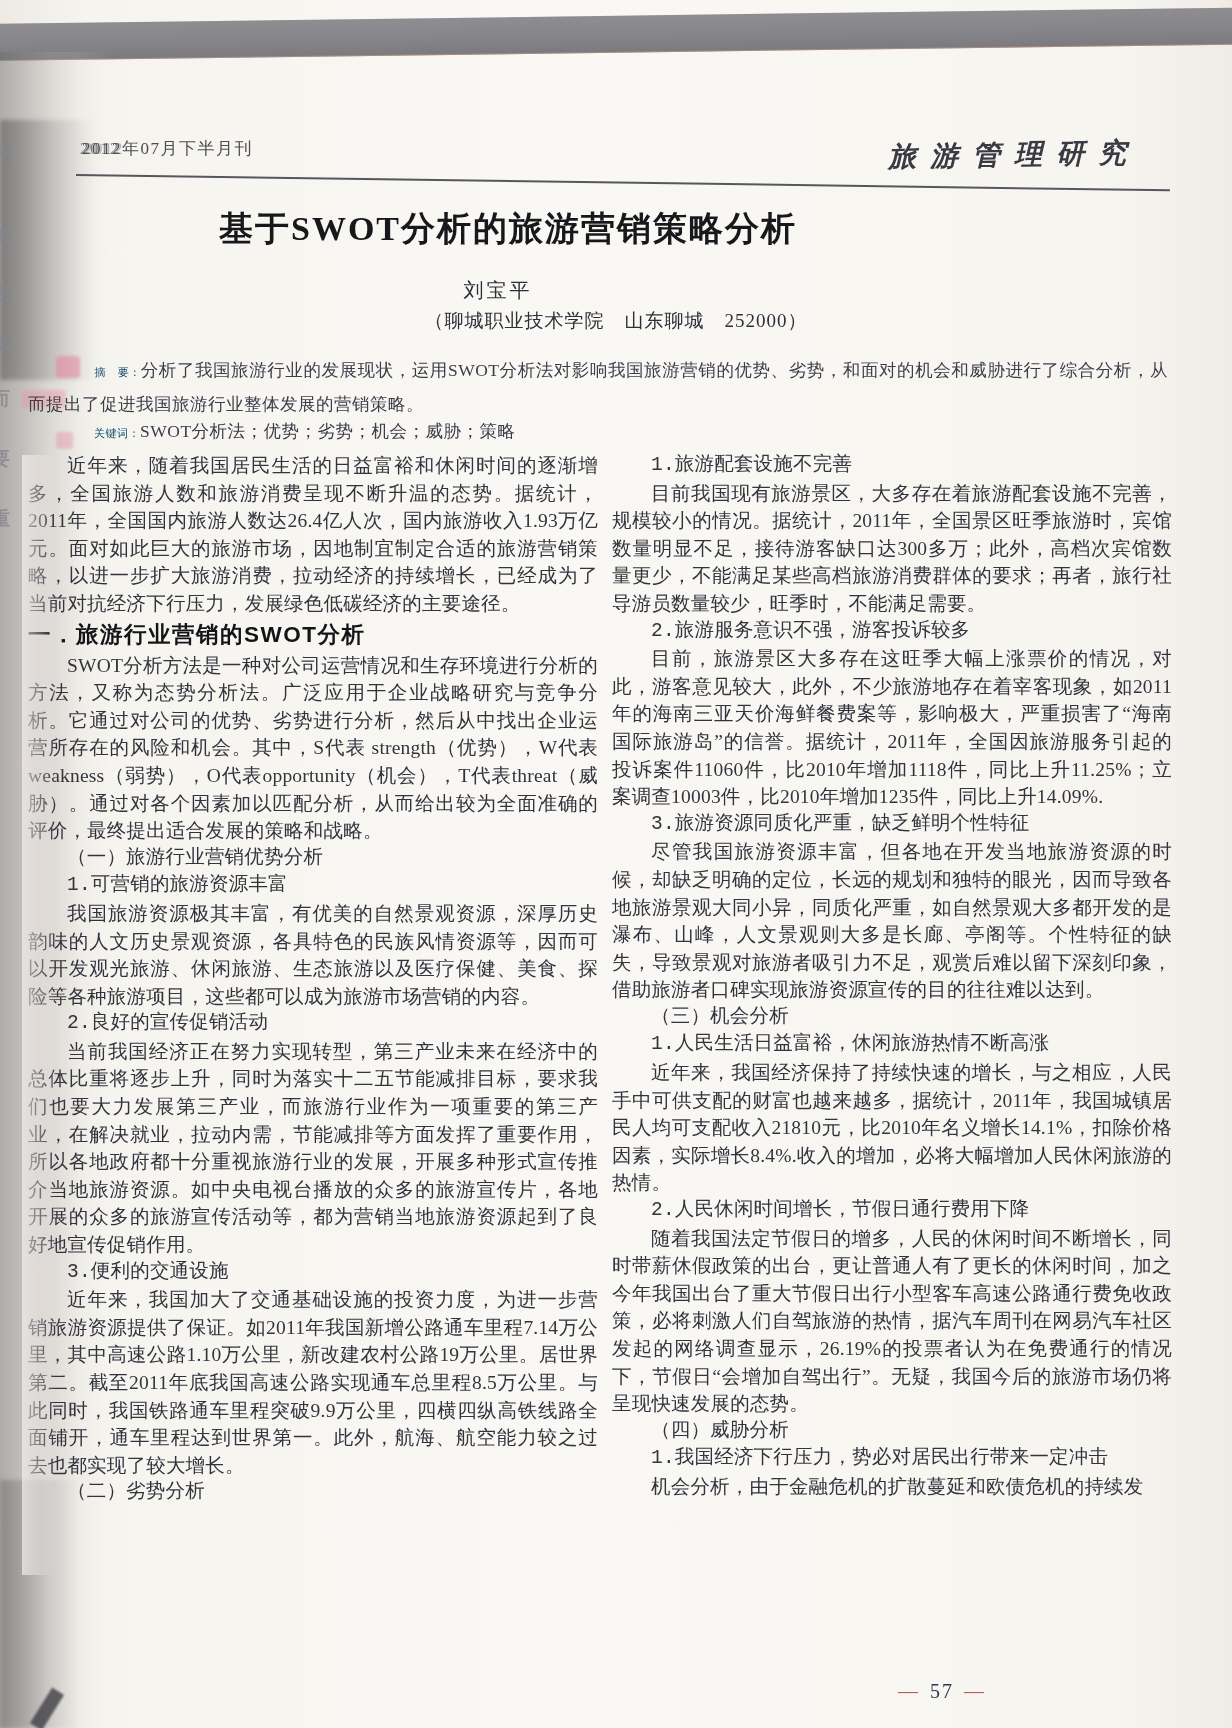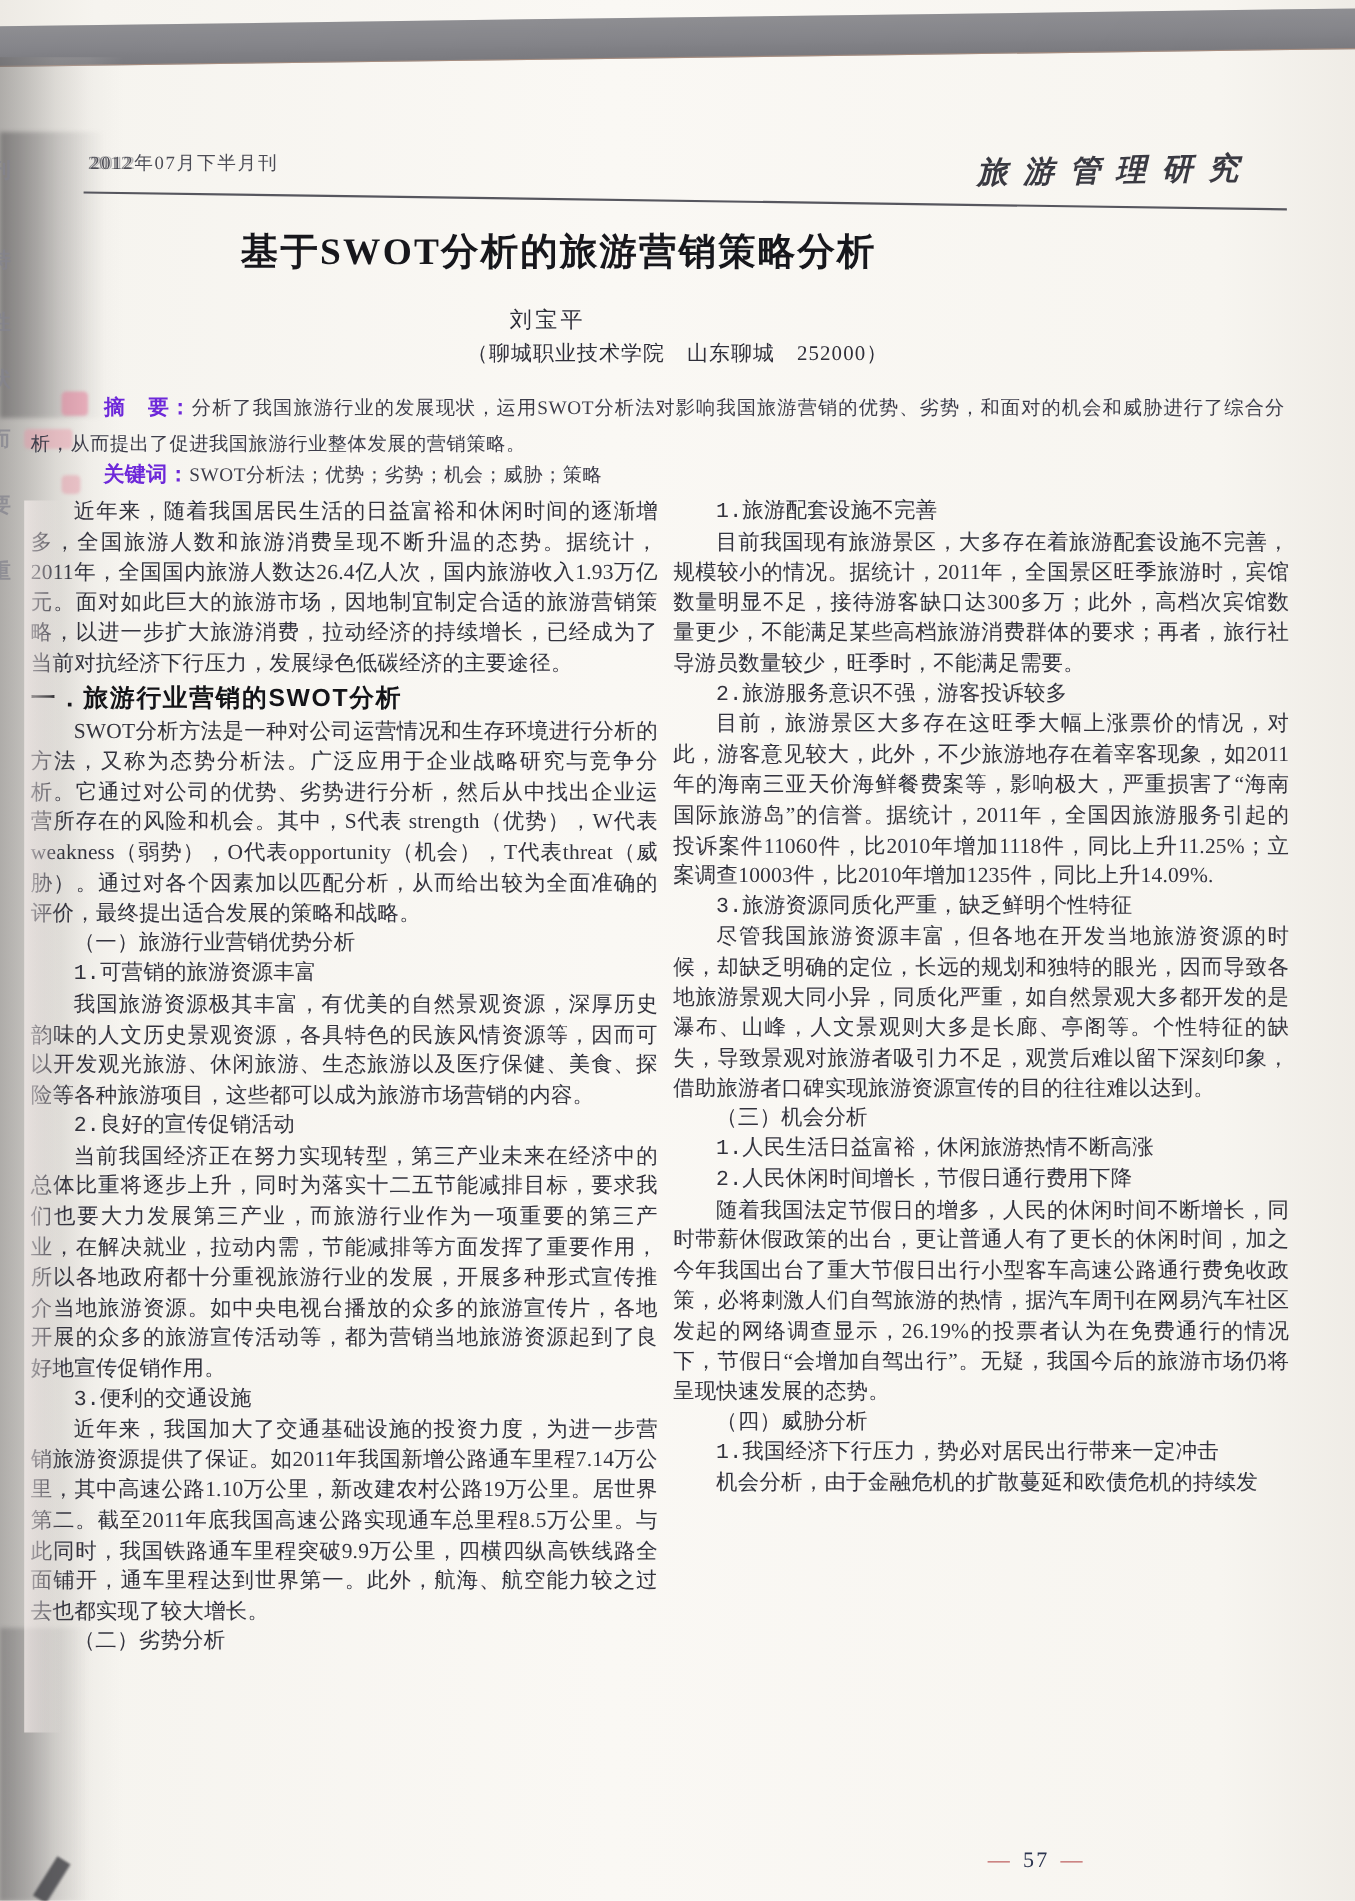--- a/index.html
+++ b/index.html
@@ -77,21 +77,21 @@
   }
   .abstract{
     position:absolute;left:28px;top:354px;width:1140px;
     font-size:17.5px;line-height:32px;text-align:justify;color:#3d3d4a;
     text-indent:3.8em;letter-spacing:0.5px;
   }
   .keywords{
     position:absolute;left:28px;top:416px;width:1140px;
     font-size:17.5px;line-height:30px;color:#3d3d4a;padding-left:66px;letter-spacing:0.5px;
   }
-  .lbl{font-weight:bold;color:#6d28d9;font-family:"Liberation Sans","DejaVu Sans",sans-serif;font-size:19px;}
+  .lbl{font-weight:normal;color:#0c4a6e;font-family:"Liberation Sans","DejaVu Sans",sans-serif;font-size:11px;}
   
   .col{
     position:absolute;top:452px;font-size:19.5px;line-height:27.6px;
     text-align:justify;color:#33333e;letter-spacing:0.2px;
   }
   .col-left{left:28px;width:570px;}
   .col-right{left:612px;width:560px;}
   .blk.p{text-indent:2em;}
   .blk.h2,.blk.h3{text-indent:2em;font-family:Liberation Mono, monospace;}
   .blk.h1{
@@ -154,20 +154,21 @@
   </div>
 <div class="col col-right">
     <div class="blk h3">1.旅游配套设施不完善</div>
     <div class="blk p">目前我国现有旅游景区，大多存在着旅游配套设施不完善，规模较小的情况。据统计，2011年，全国景区旺季旅游时，宾馆数量明显不足，接待游客缺口达300多万；此外，高档次宾馆数量更少，不能满足某些高档旅游消费群体的要求；再者，旅行社导游员数量较少，旺季时，不能满足需要。</div>
     <div class="blk h3">2.旅游服务意识不强，游客投诉较多</div>
     <div class="blk p">目前，旅游景区大多存在这旺季大幅上涨票价的情况，对此，游客意见较大，此外，不少旅游地存在着宰客现象，如2011年的海南三亚天价海鲜餐费案等，影响极大，严重损害了“海南国际旅游岛”的信誉。据统计，2011年，全国因旅游服务引起的投诉案件11060件，比2010年增加1118件，同比上升11.25%；立案调查10003件，比2010年增加1235件，同比上升14.09%.</div>
     <div class="blk h3">3.旅游资源同质化严重，缺乏鲜明个性特征</div>
     <div class="blk p">尽管我国旅游资源丰富，但各地在开发当地旅游资源的时候，却缺乏明确的定位，长远的规划和独特的眼光，因而导致各地旅游景观大同小异，同质化严重，如自然景观大多都开发的是瀑布、山峰，人文景观则大多是长廊、亭阁等。个性特征的缺失，导致景观对旅游者吸引力不足，观赏后难以留下深刻印象，借助旅游者口碑实现旅游资源宣传的目的往往难以达到。</div>
     <div class="blk h2">（三）机会分析</div>
     <div class="blk h3">1.人民生活日益富裕，休闲旅游热情不断高涨</div>
+    <div class="blk p">近年来，我国经济保持了持续快速的增长，与之相应，人民手中可供支配的财富也越来越多，据统计，2011年，我国城镇居民人均可支配收入21810元，比2010年名义增长14.1%，扣除价格因素，实际增长8.4%.收入的增加，必将大幅增加人民休闲旅游的热情。</div>
     <div class="blk h3">2.人民休闲时间增长，节假日通行费用下降</div>
     <div class="blk p">随着我国法定节假日的增多，人民的休闲时间不断增长，同时带薪休假政策的出台，更让普通人有了更长的休闲时间，加之今年我国出台了重大节假日出行小型客车高速公路通行费免收政策，必将刺激人们自驾旅游的热情，据汽车周刊在网易汽车社区发起的网络调查显示，26.19%的投票者认为在免费通行的情况下，节假日“会增加自驾出行”。无疑，我国今后的旅游市场仍将呈现快速发展的态势。</div>
     <div class="blk h2">（四）威胁分析</div>
     <div class="blk h3">1.我国经济下行压力，势必对居民出行带来一定冲击</div>
     <div class="blk p">机会分析，由于金融危机的扩散蔓延和欧债危机的持续发</div>
   </div>
 
 <div class="footer"><span class="dash">—</span><span class="pnum">57</span><span class="dash">—</span></div>
 
 </body></html>

